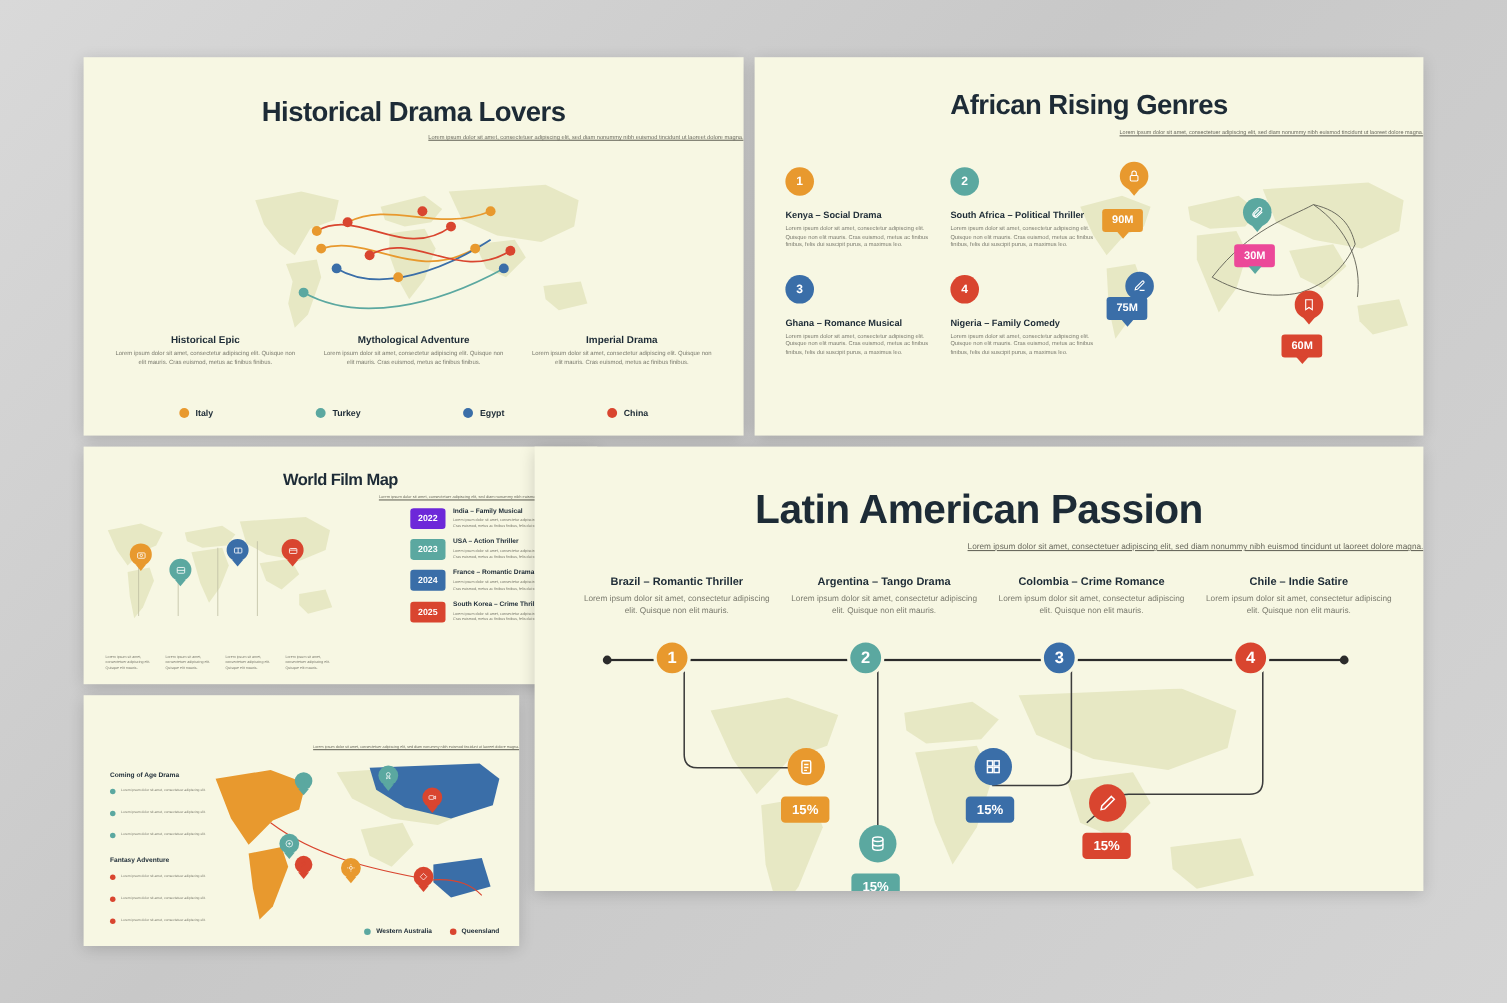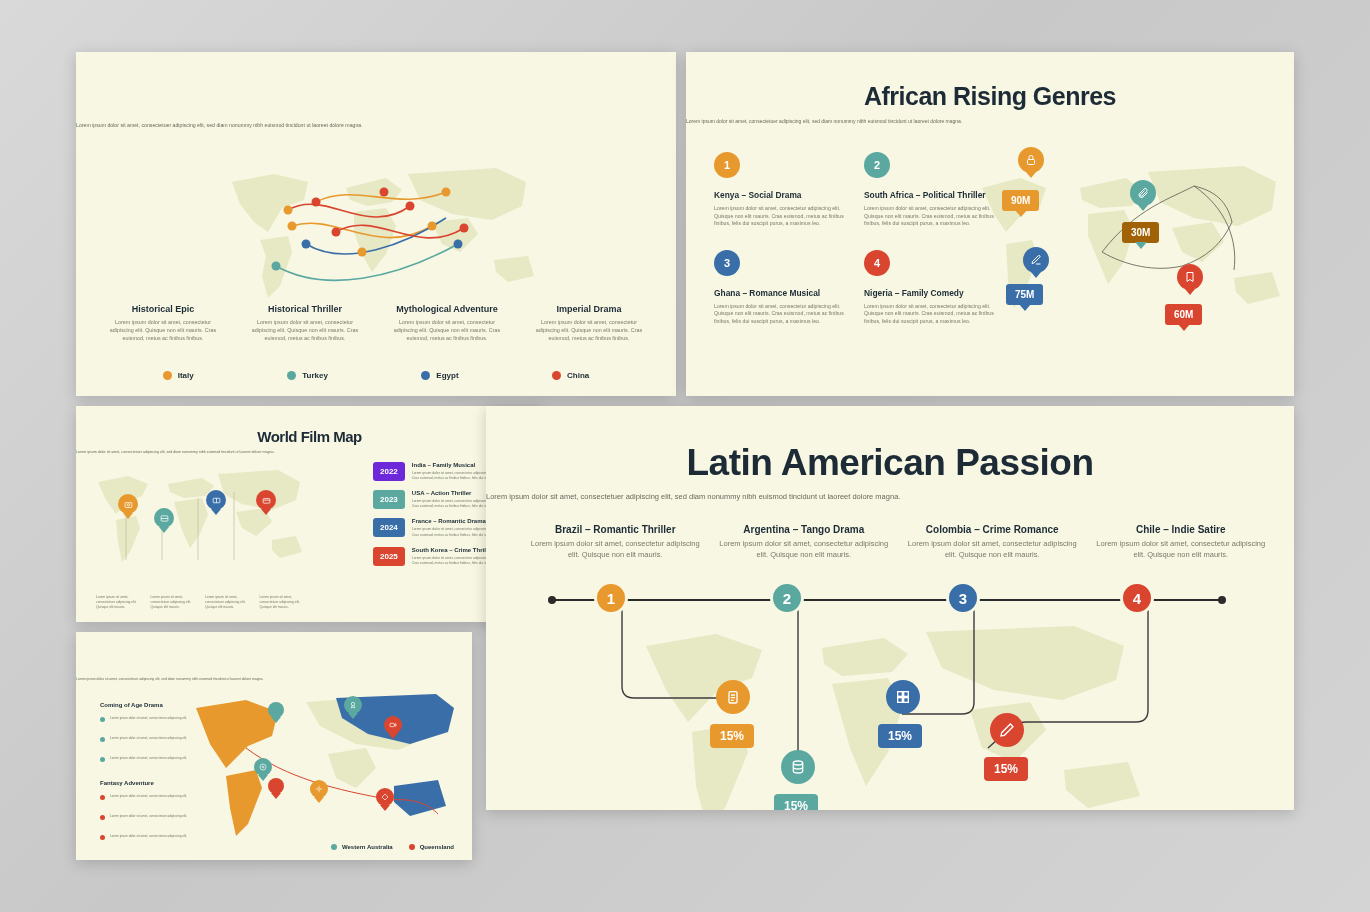--- a/index.html
+++ b/index.html
@@ -20,22 +20,23 @@
   }
 
   
   .title {
     font-weight: bold;
     color: #1d2b36;
     text-align: center;
     letter-spacing: -0.5px;
   }
   .sub {
-    text-align: left;
+    text-align: right;
     color: #6a6a5e;
+    text-decoration: underline;
   }
   .col-h { font-weight: bold; color: #1d2b36; }
   .col-b { color: #7a7a6d; line-height: 1.45; }
 
   
   .map { position: absolute; opacity: 1; }
 
   
   #s1 { left: 76px; top: 52px; width: 600px; height: 344px; }
   #s1 .title { font-size: 25px; top: 36px; left: 0; right: 0; position: absolute; }
@@ -131,20 +132,21 @@
     padding: 5px 10px; border-radius: 4px;
   }
   svg { display: block; }
 </style>
 </head>
 <body>
 
 <div class="stage">
 
   <div class="slide" id="s1">
+    <div class="title">Historical Drama Lovers</div>
     <div class="sub">Lorem ipsum dolor sit amet, consectetuer adipiscing elit, sed diam nonummy nibh euismod tincidunt ut laoreet dolore magna.</div>
 
     <svg class="map" style="left:120px; top:96px;" width="360" height="160" viewBox="0 0 360 160">
       <g fill="#e7e8c4">
         <path d="M36 34 L78 26 L112 34 L108 52 L86 60 L72 84 L58 74 L44 56 Z"></path>
         <path d="M64 92 L92 88 L96 104 L84 138 L72 150 L66 128 L70 108 Z"></path>
         <path d="M150 40 L190 30 L206 42 L196 54 L172 58 L154 52 Z"></path>
         <path d="M158 64 L190 60 L200 78 L190 106 L176 124 L166 106 L158 84 Z"></path>
         <path d="M212 26 L300 20 L330 34 L326 58 L296 72 L256 66 L224 52 Z"></path>
         <path d="M236 74 L272 70 L282 86 L264 104 L246 96 Z"></path>
@@ -174,24 +176,20 @@
         <circle cx="188" cy="44" r="4.5" fill="#d9452f"></circle>
       </g>
     </svg>
 
     <div class="cols">
       <div>
         <div class="col-h">Historical Epic</div>
         <div class="col-b">Lorem ipsum dolor sit amet, consectetur adipiscing elit. Quisque non elit mauris. Cras euismod, metus ac finibus finibus.</div>
       </div>
       <div>
-        <div class="col-h">Historical Thriller</div>
-        <div class="col-b">Lorem ipsum dolor sit amet, consectetur adipiscing elit. Quisque non elit mauris. Cras euismod, metus ac finibus finibus.</div>
-      </div>
-      <div>
         <div class="col-h">Mythological Adventure</div>
         <div class="col-b">Lorem ipsum dolor sit amet, consectetur adipiscing elit. Quisque non elit mauris. Cras euismod, metus ac finibus finibus.</div>
       </div>
       <div>
         <div class="col-h">Imperial Drama</div>
         <div class="col-b">Lorem ipsum dolor sit amet, consectetur adipiscing elit. Quisque non elit mauris. Cras euismod, metus ac finibus finibus.</div>
       </div>
     </div>
 
     <div class="legend">
@@ -268,31 +266,31 @@
     </div>
     <div class="tag" style="left:316px; top:138px; background:#e8992e; color:#e8992e;">
       <span style="color:#fff">90M</span>
     </div>
 
     <div class="pin" style="left:444px; top:128px; background:#5ba8a0; color:#5ba8a0;">
       <svg width="12" height="12" viewBox="0 0 24 24" fill="none" stroke="#fff" stroke-width="2">
         <path d="M21 11l-9 9a5 5 0 0 1-7-7l9-9a3.5 3.5 0 0 1 5 5l-9 9a2 2 0 0 1-3-3l8-8"></path>
       </svg>
     </div>
-    <div class="tag" style="left:436px; top:170px; background:#a16207; color:#5ba8a0;">
+    <div class="tag" style="left:436px; top:170px; background:#ec4899; color:#5ba8a0;">
       <span style="color:#fff">30M</span>
     </div>
 
     <div class="pin" style="left:337px; top:195px; background:#3a6ea8; color:#3a6ea8;">
       <svg width="12" height="12" viewBox="0 0 24 24" fill="none" stroke="#fff" stroke-width="2">
         <path d="M12 20h9"></path>
           <path d="M16.5 3.5a2.1 2.1 0 0 1 3 3L8 18l-4 1 1-4z"></path>
       </svg>
     </div>
-    <div class="tag" style="left:320px; top:232px; background:#3a6ea8; color:#3a6ea8;">
+    <div class="tag" style="left:320px; top:218px; background:#3a6ea8; color:#3a6ea8;">
       <span style="color:#fff">75M</span>
     </div>
 
     <div class="pin" style="left:491px; top:212px; background:#d9452f; color:#d9452f;">
       <svg width="12" height="12" viewBox="0 0 24 24" fill="none" stroke="#fff" stroke-width="2">
         <path d="M6 3h12v18l-6-4-6 4z"></path>
       </svg>
     </div>
     <div class="tag" style="left:479px; top:252px; background:#d9452f; color:#d9452f;">
       <span style="color:#fff">60M</span>

